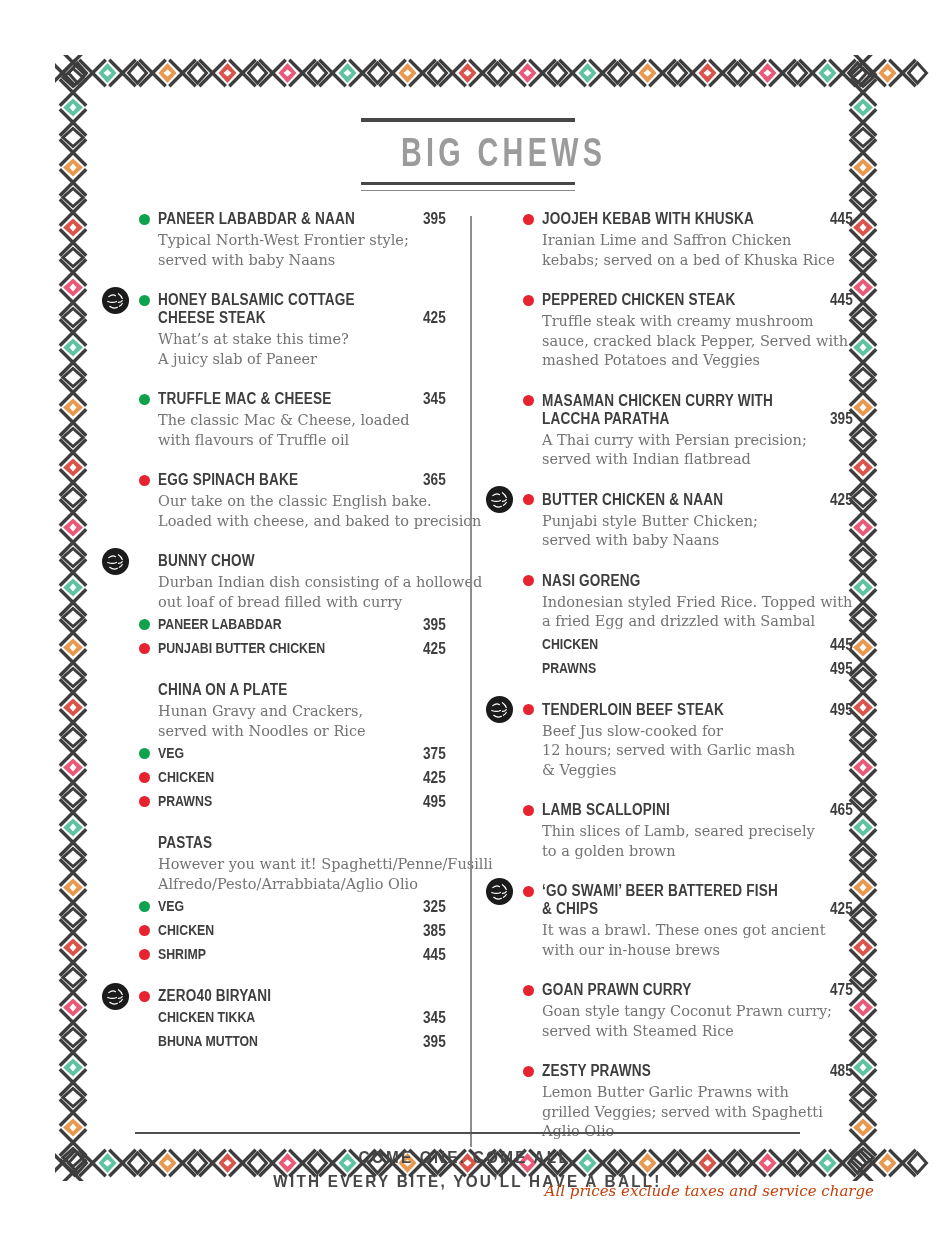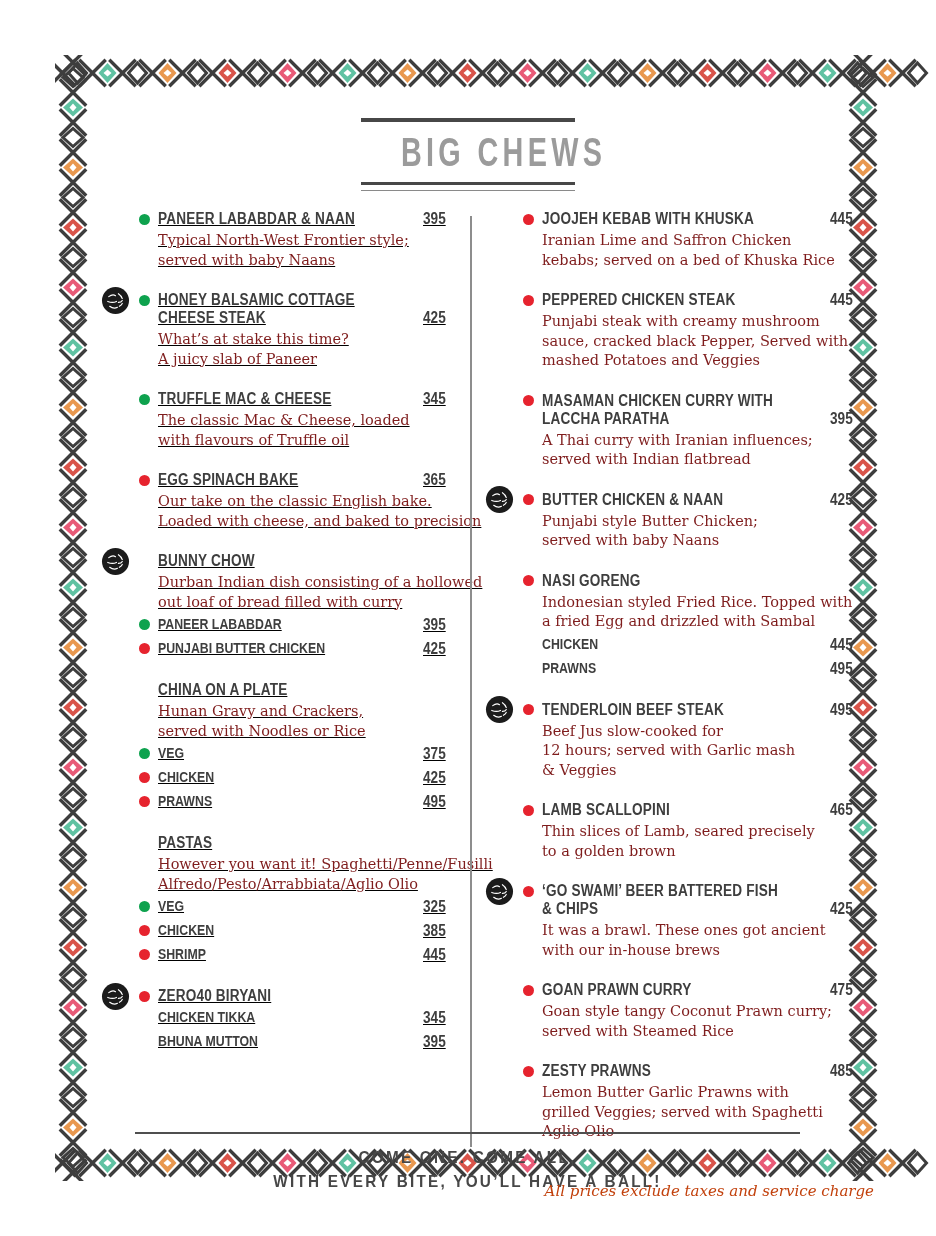--- a/index.html
+++ b/index.html
@@ -16,35 +16,35 @@
   
   #title-block{position:absolute;left:0;right:0;top:118px;text-align:center;}
   #title-inner{width:214px;margin:0 auto;}
   .rule-top{height:4px;background:#474747;margin-bottom:8px;}
   .rule-bottom{margin-top:8px;height:5px;border-top:3px solid #474747;border-bottom:1px solid #8a8a8a;}
   #menu-title{display:inline-block;font-size:40px;font-weight:700;letter-spacing:6px;color:#9b9b9b;
               transform:scaleX(0.72);transform-origin:center;white-space:nowrap;line-height:44px;}
 
   
   #columns{position:absolute;left:100px;top:210px;width:726px;display:flex;align-items:stretch;}
-  #col-left{width:346px;flex:none;text-decoration:underline;}
+  #col-left{width:346px;flex:none;}
   #col-divider{width:2px;background:#8d8d8d;flex:none;margin:6px 12px 16px 24px;}
   #col-right{flex:1;}
 
   .item{margin-bottom:21px;}
   .head{display:flex;align-items:flex-start;}
   .gutter{width:58px;flex:none;display:flex;justify-content:flex-end;align-items:center;gap:9px;
           padding-right:8px;box-sizing:border-box;height:18px;}
   .headbody{flex:1;display:flex;justify-content:space-between;align-items:flex-end;min-width:0;}
   .name{font-size:16px;font-weight:700;color:#3e3e3e;line-height:18px;letter-spacing:.2px;
         white-space:nowrap;transform:scaleX(0.85);transform-origin:left center;}
   .price{font-size:16px;font-weight:700;color:#3e3e3e;line-height:18px;
          transform:scaleX(0.85);transform-origin:right center;}
   .desc{margin-left:58px;margin-top:3px;font-family:"DejaVu Serif","Liberation Serif",serif;
-        font-size:14.5px;line-height:19.5px;color:#7f1d1d;}
+        font-size:14.5px;line-height:19.5px;color:#737373;}
   .descline{white-space:nowrap;}
   .variant{display:flex;align-items:flex-end;margin-top:1px;}
   .variant .gutter{height:23px;}
   .vlabel{font-size:14.5px;font-weight:700;color:#3e3e3e;line-height:23px;white-space:nowrap;
           transform:scaleX(0.85);transform-origin:left center;}
   .variant .price{line-height:23px;}
 
   .dot{width:11px;height:11px;border-radius:50%;flex:none;display:inline-block;}
   .dot.green{background:#0ea24e;}
   .dot.red{background:#e6232e;}
@@ -672,40 +672,40 @@
               <span class="dot red"></span>
             </div>
             <div class="headbody">
               <div class="namewrap">
                 <div class="name">PEPPERED CHICKEN STEAK</div>
               </div>
               <div class="price">445</div>
             </div>
           </div>
           <div class="desc">
-            <div class="descline">Punjabi steak with creamy mushroom</div>
+            <div class="descline">Truffle steak with creamy mushroom</div>
             <div class="descline">sauce, cracked black Pepper, Served with</div>
             <div class="descline">mashed Potatoes and Veggies</div>
           </div>
         </div>
         <div class="item">
           <div class="head">
             <div class="gutter">
               <span class="dot red"></span>
             </div>
             <div class="headbody">
               <div class="namewrap">
                 <div class="name">MASAMAN CHICKEN CURRY WITH</div>
                 <div class="name">LACCHA PARATHA</div>
               </div>
               <div class="price">395</div>
             </div>
           </div>
           <div class="desc">
-            <div class="descline">A Thai curry with Iranian influences;</div>
+            <div class="descline">A Thai curry with Persian precision;</div>
             <div class="descline">served with Indian flatbread</div>
           </div>
         </div>
         <div class="item">
           <div class="head">
             <div class="gutter">
               <span class="stamp">
                 <svg viewBox="0 0 30 30" width="29" height="29">
                   <circle cx="15" cy="15" r="14" fill="#1b1b1b"></circle>
                   <path d="M8 11 q4 -3 7 -1 m3 -2 q3 2 4 5 M7 16 q5 2 9 0 m2 1 q3 0 4 -2 M9 21 q4 3 8 1 m2 -1 q2 -1 3 -3" stroke="#ffffff" stroke-width="1.2" fill="none" stroke-linecap="round"></path>

